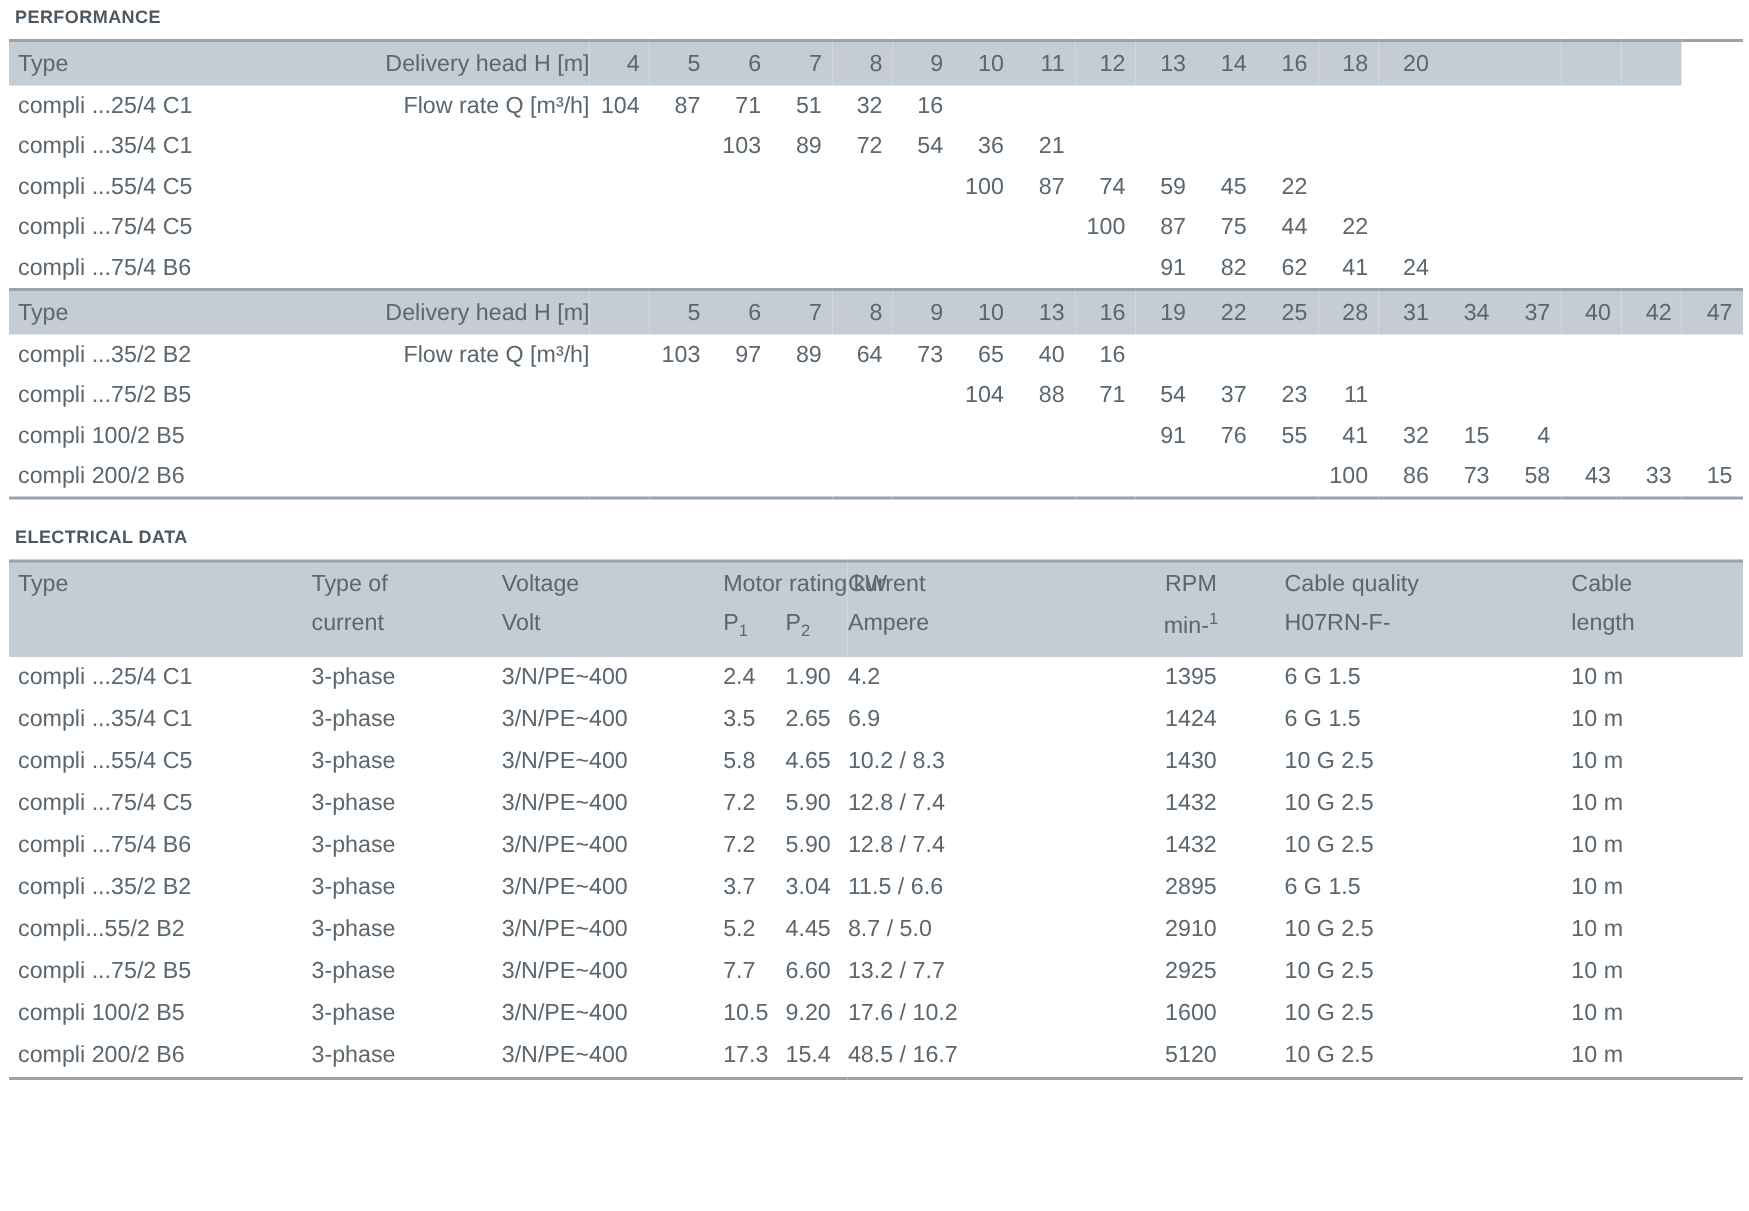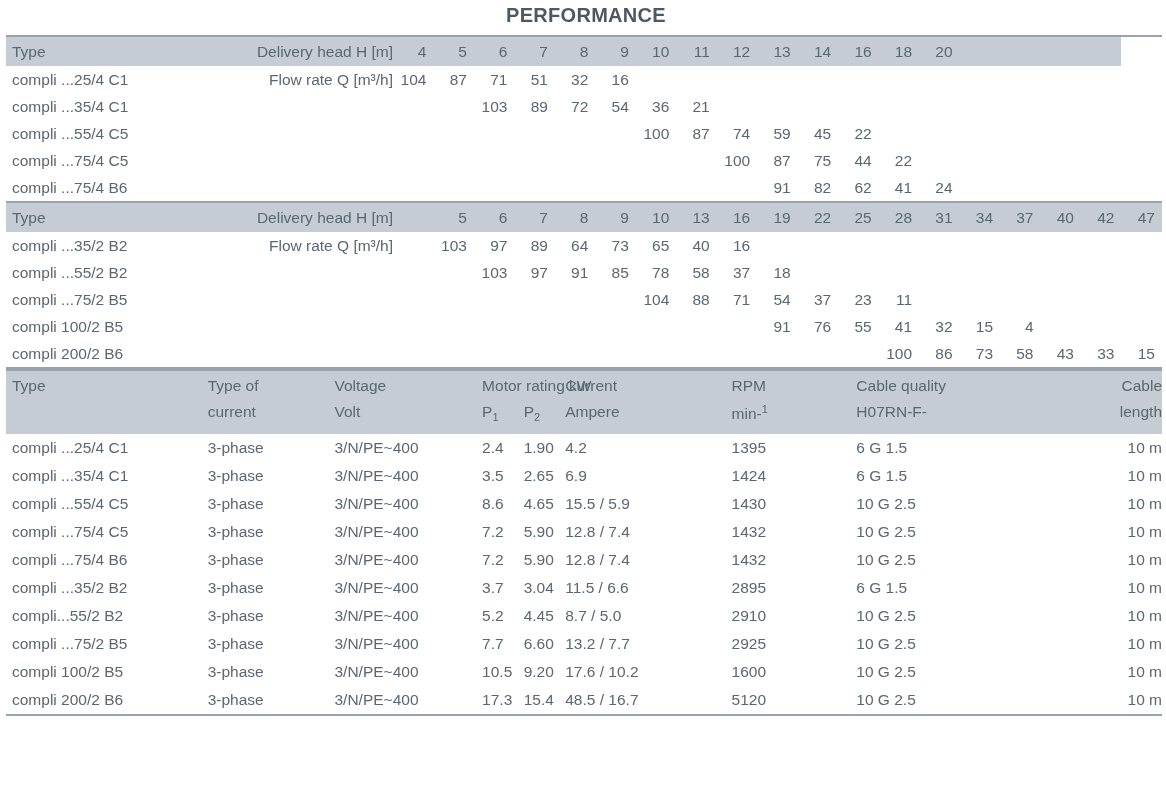--- a/index.html
+++ b/index.html
@@ -14,26 +14,25 @@
     color: #5b6770;
     position: relative;
     overflow: hidden;
   }
   .page {
     padding: 0 4px 0 6px;
     box-sizing: border-box;
     width: 1166px;
   }
   .section-title {
-    font-size: 20px;
+    font-size: 12px;
     font-weight: bold;
     color: #4d5860;
     letter-spacing: 0.3px;
     margin: 4px 0 8px 4px;
-    text-align: center;
   }
   .section-title.second {
     margin-top: 18px;
   }
   table {
     border-collapse: collapse;
     width: 1156px;
     table-layout: fixed;
   }
   .perf-table {
@@ -96,23 +95,23 @@
     padding-top: 1px !important;
     padding-bottom: 6px !important;
     vertical-align: top;
   }
   .e-type    { width: 188px; padding-left: 6px !important; }
   .e-curr    { width: 122px; }
   .e-volt    { width: 142px; }
   .e-p1      { width: 80px; }
   .e-p2      { width: 100px; }
   .e-amp     { width: 160px; }
-  .e-rpm     { width: 120px; }
+  .e-rpm     { width: 120px; text-align: center; }
   .e-cable   { width: 184px; }
-  .e-len     { width: 110px; text-align: right; }
+  .e-len     { width: 110px; }
 </style>
 </head>
 <body>
 
 <div class="page">
 
   <div class="section-title">PERFORMANCE</div>
 
   <table class="perf-table">
     <tbody>
@@ -295,43 +294,20 @@
         <td class="num"></td>
         <td class="num"></td>
         <td class="num"></td>
         <td class="num"></td>
         <td class="num"></td>
         <td class="num"></td>
         <td class="num"></td>
         <td class="num"></td>
       </tr>
 
-      <tr>
-        <td class="cell-type">compli ...55/2 B2</td>
-        <td class="cell-label"></td>
-        <td class="num"></td>
-        <td class="num"></td>
-        <td class="num">103</td>
-        <td class="num">97</td>
-        <td class="num">91</td>
-        <td class="num">85</td>
-        <td class="num">78</td>
-        <td class="num">58</td>
-        <td class="num">37</td>
-        <td class="num">18</td>
-        <td class="num"></td>
-        <td class="num"></td>
-        <td class="num"></td>
-        <td class="num"></td>
-        <td class="num"></td>
-        <td class="num"></td>
-        <td class="num"></td>
-        <td class="num"></td>
-        <td class="num"></td>
-      </tr>
 
       <tr>
         <td class="cell-type">compli ...75/2 B5</td>
         <td class="cell-label"></td>
         <td class="num"></td>
         <td class="num"></td>
         <td class="num"></td>
         <td class="num"></td>
         <td class="num"></td>
         <td class="num"></td>
@@ -393,20 +369,21 @@
         <td class="num">86</td>
         <td class="num">73</td>
         <td class="num">58</td>
         <td class="num">43</td>
         <td class="num">33</td>
         <td class="num">15</td>
       </tr>
     </tbody>
   </table>
 
+  <div class="section-title second">ELECTRICAL DATA</div>
 
   <table class="elec-table">
     <tbody>
       <tr class="elec-hdr">
         <td class="e-type" rowspan="2">Type</td>
         <td class="e-curr">Type of</td>
         <td class="e-volt">Voltage</td>
         <td class="e-p1" colspan="2">Motor rating kW</td>
         <td class="e-amp">Current</td>
         <td class="e-rpm">RPM</td>
@@ -443,23 +420,23 @@
         <td class="e-p2">2.65</td>
         <td class="e-amp">6.9</td>
         <td class="e-rpm">1424</td>
         <td class="e-cable">6 G 1.5</td>
         <td class="e-len">10 m</td>
       </tr>
       <tr>
         <td class="e-type">compli ...55/4 C5</td>
         <td class="e-curr">3-phase</td>
         <td class="e-volt">3/N/PE~400</td>
-        <td class="e-p1">8.6</td>
+        <td class="e-p1">5.8</td>
         <td class="e-p2">4.65</td>
-        <td class="e-amp">15.5 /  5.9</td>
+        <td class="e-amp">10.2 /  8.3</td>
         <td class="e-rpm">1430</td>
         <td class="e-cable">10 G 2.5</td>
         <td class="e-len">10 m</td>
       </tr>
       <tr>
         <td class="e-type">compli ...75/4 C5</td>
         <td class="e-curr">3-phase</td>
         <td class="e-volt">3/N/PE~400</td>
         <td class="e-p1">7.2</td>
         <td class="e-p2">5.90</td>

